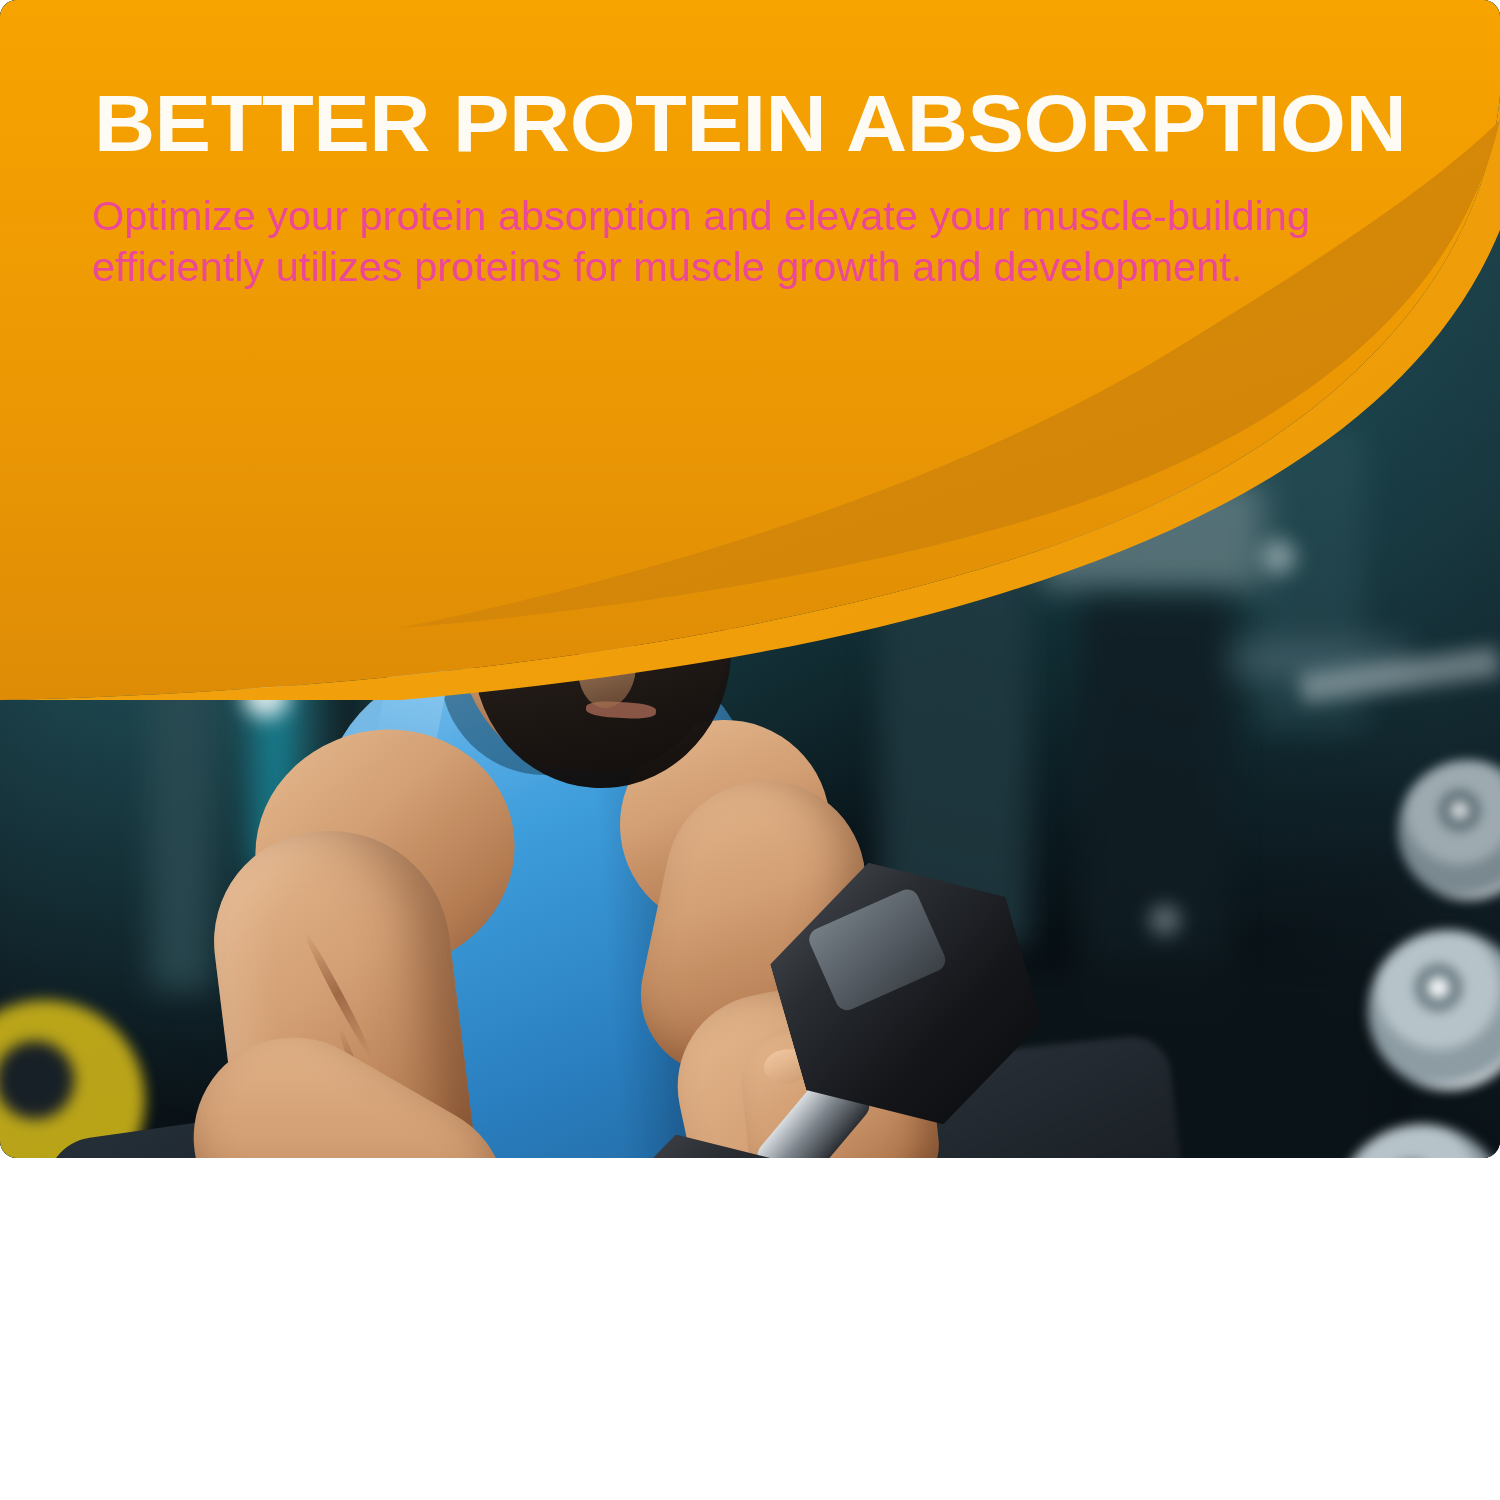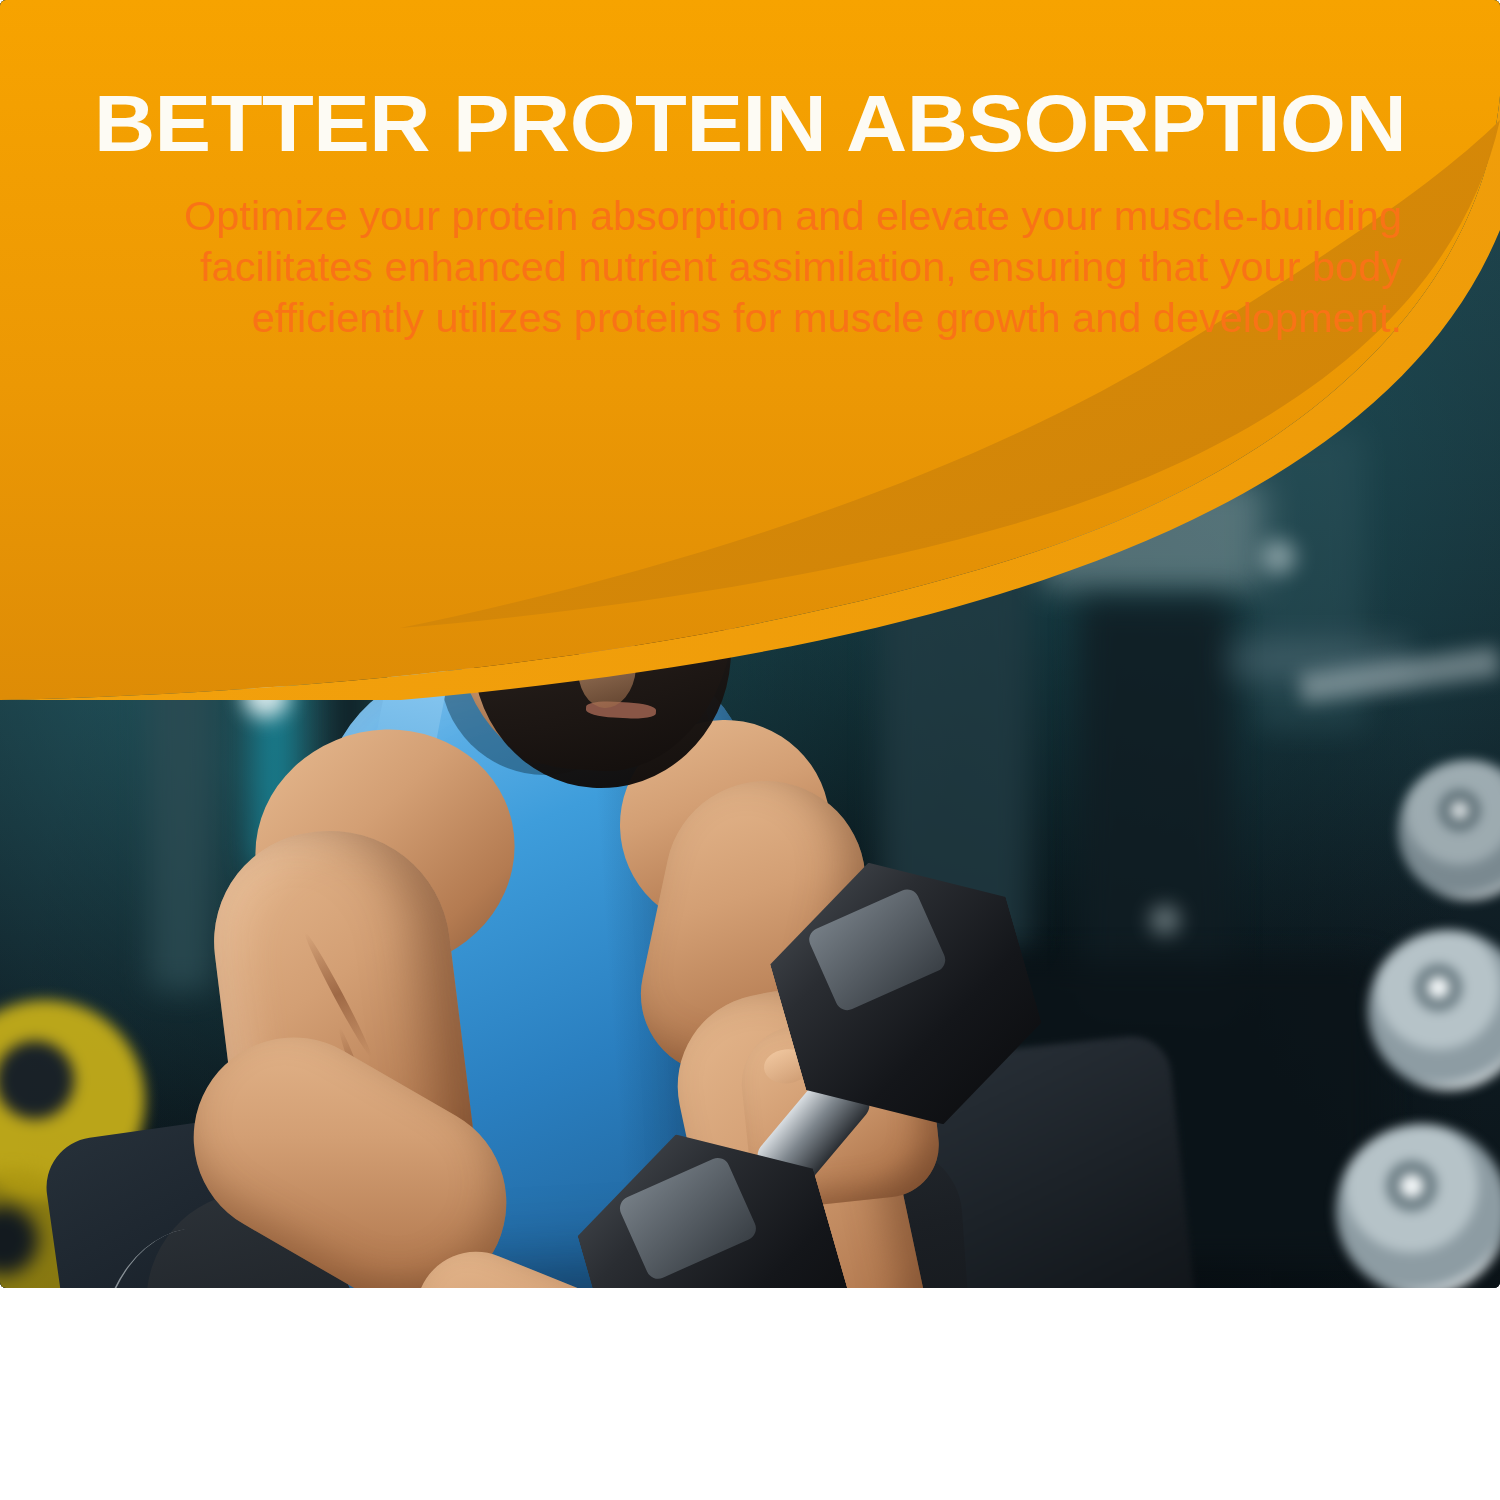--- a/index.html
+++ b/index.html
@@ -1,20 +1,20 @@
 <!DOCTYPE html>
 <html><head>
 <meta charset="utf-8">
 <style>
   html,body{margin:0;padding:0;background:#ffffff;}
   body{width:1500px;height:1500px;overflow:hidden;
        font-family:"Liberation Sans","DejaVu Sans",sans-serif;}
 
-  #card{position:relative;width:1500px;height:1288px;
-        border-radius:6px;overflow:hidden;background:#0d1a1f;}
+  #card{position:relative;width:1500px;height:1158px;
+        border-radius:17px;overflow:hidden;background:#0d1a1f;}
 
   
   #photo{position:absolute;inset:0;overflow:hidden;background:#13262c;}
 
   .gymbase{position:absolute;inset:0;
     background:
       radial-gradient(circle at 22% 42%, rgba(40,105,115,.55) 0 18%, rgba(0,0,0,0) 48%),
       radial-gradient(circle at 72% 30%, rgba(30,90,100,.45) 0 16%, rgba(0,0,0,0) 46%),
       radial-gradient(ellipse at 50% 95%, #060c10 0 30%, rgba(0,0,0,0) 70%),
       linear-gradient(178deg,#20444c 0%,#1d3b43 22%,#162d34 46%,#101f26 70%,#0a1217 100%);
@@ -212,22 +212,22 @@
   
   #header{position:absolute;left:0;top:0;width:1500px;height:700px;
           pointer-events:none;}
   #header svg{display:block;width:1500px;height:700px;}
 
   
   #headline{position:absolute;left:0;top:84px;width:1500px;text-align:center;
     font-size:80px;line-height:1;font-weight:700;color:#fdfbf4;
     letter-spacing:-0.5px;transform:scaleX(1.06);transform-origin:center;
     white-space:nowrap;}
-  #body{position:absolute;left:112px;top:190px;width:1290px;text-align:right;
-    font-size:41.5px;line-height:51px;color:#f97316;font-weight:400;}
+  #body{position:absolute;left:92px;top:190px;width:1290px;text-align:left;
+    font-size:41.5px;line-height:51px;color:#ec4899;font-weight:400;}
   #body p{margin:0;}
 </style>
 </head>
 <body>
 
 <div id="card">
 
   <div id="photo">
     <div class="gymbase"></div>
 
@@ -361,17 +361,16 @@
                C880,568 640,608 400,628
                C700,566 980,470 1180,346
                C1330,254 1440,180 1500,120 Z"></path>
     </svg>
   </div>
 
   <div id="headline">BETTER PROTEIN ABSORPTION</div>
 
   <div id="body">
     <p>Optimize your protein absorption and elevate your muscle-building</p>
-    <p>facilitates enhanced nutrient assimilation, ensuring that your body</p>
     <p>efficiently utilizes proteins for muscle growth and development.</p>
   </div>
 
 </div>
 
 </body></html>

